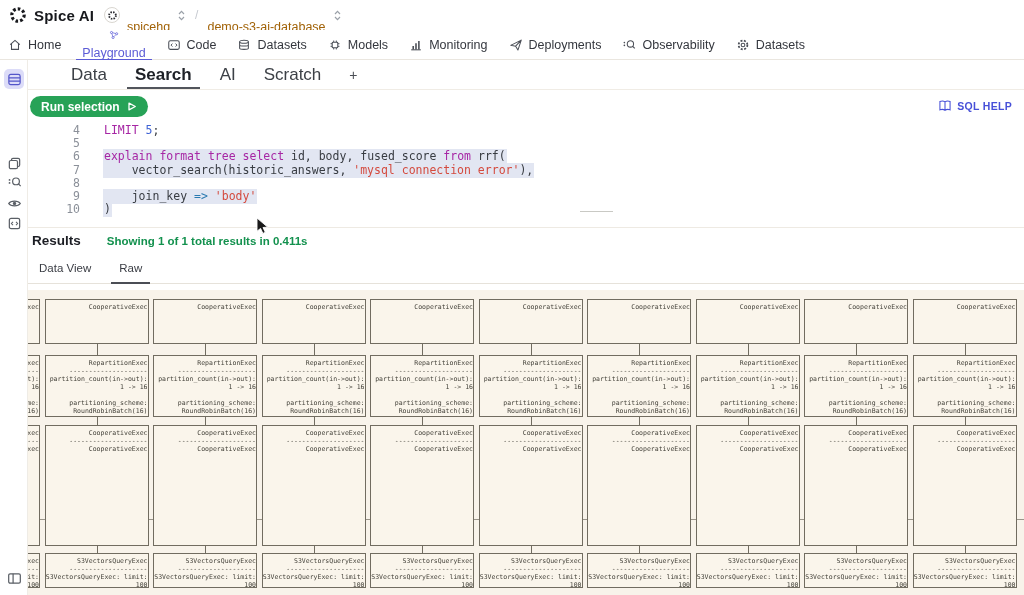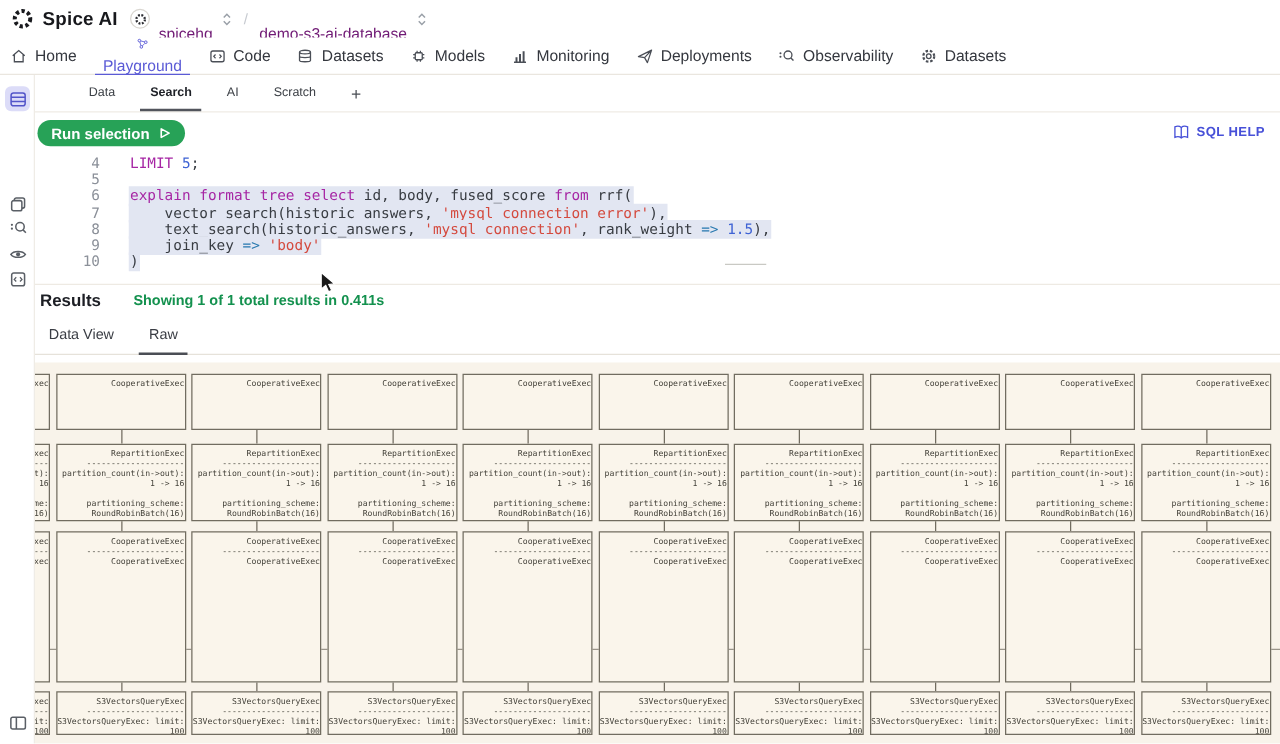--- a/index.html
+++ b/index.html
@@ -6,40 +6,40 @@
   html,body { background:#fff; }
   .app { position:relative; width:1024px; height:595px; background:#fff; overflow:hidden;
          font-family:"Liberation Sans", sans-serif; color:#2e3138; }
 
   
   .topbar { position:absolute; left:0; top:0; width:1024px; height:30px; background:#fff; }
   .brand { position:absolute; left:8px; top:5px; display:flex; align-items:center; gap:6px; }
   .brand-name { font-size:15px; font-weight:bold; color:#17181c; letter-spacing:.2px; }
   .crumbs { position:absolute; left:104px; top:4px; display:flex; align-items:center; gap:7px; height:22px; }
   .org-badge { width:16px; height:16px; border-radius:50%; border:1px solid #d9d6d0; display:flex; align-items:center; justify-content:center; background:#fff; }
-  .crumb-label { font-size:12.5px; color:#701a75;margin-top:24px; }
+  .crumb-label { font-size:12.5px; color:#a16207;margin-top:24px; }
   .crumb-slash { font-size:12px; color:#c6cad0; padding:0 2px; }
   .updown { display:inline-flex; }
 
   
   .navbar { position:absolute; left:0; top:30px; width:1024px; height:30px; border-bottom:1px solid #eae6df;
             display:flex; align-items:center; padding-left:8px; column-gap:21px; background:#fff; }
   .nav-item { display:flex; align-items:center; gap:6px; height:30px; font-size:12.5px; color:#34373e; cursor:pointer; position:relative; }
   .nav-item.active { color:#5b5bd6;flex-direction:column; }
   .nav-item.active::after { content:""; position:absolute; left:-6px; right:-6px; bottom:-1px; height:2px; background:#5b5bd6; }
 
   
   .sidebar { position:absolute; left:0; top:60px; width:28px; height:535px; background:#fff; border-right:1px solid #efece6; }
   .side-ic { position:absolute; left:4px; width:20px; height:20px; border-radius:5px; display:flex; align-items:center; justify-content:center; cursor:pointer; }
   .side-ic.active { background:#dcdcf8; }
 
   
   .tabstrip { position:absolute; left:28px; top:60px; width:996px; height:30px; border-bottom:1px solid #f0ece5;
               display:flex; align-items:stretch; padding-left:35px; column-gap:12px; background:#fff; }
-  .tab { display:flex; align-items:center; padding:0 8px; font-size:10px; color:#3c4046; cursor:pointer; position:relative; }
+  .tab { display:flex; align-items:center; padding:0 8px; font-size:17px; color:#3c4046; cursor:pointer; position:relative; }
   .tab.active { color:#1e2127; font-weight:bold; }
   .tab.active::after { content:""; position:absolute; left:0; right:0; bottom:0; height:2px; background:#52555c; }
   .tab-add { display:flex; align-items:center; padding:0 8px; font-size:14px; color:#4a4e55; cursor:pointer; }
 
   
   .run-btn { position:absolute; left:30px; top:96px; height:21px; border:none; border-radius:11px; background:#27a257;
              color:#fff; font-family:"Liberation Sans", sans-serif; font-size:12px; font-weight:bold; padding:0 11px;
              display:flex; align-items:center; gap:6px; cursor:pointer; }
   .sql-help { position:absolute; right:12px; top:99px; display:flex; align-items:center; gap:5px;
               font-size:10.5px; font-weight:bold; color:#4750d8; letter-spacing:.3px; cursor:pointer;text-align:right; }
@@ -263,21 +263,20 @@
       <div class="code-line">
         <span class="ln">6</span>
         <span class="lc sel"><span class="tok-kw">explain</span><span class="tok-pl"> </span><span class="tok-kw">format</span><span class="tok-pl"> </span><span class="tok-kw">tree</span><span class="tok-pl"> </span><span class="tok-kw">select</span><span class="tok-pl"> id, body, fused_score </span><span class="tok-kw">from</span><span class="tok-pl"> rrf(</span></span>
       </div>
       <div class="code-line">
         <span class="ln">7</span>
         <span class="lc sel"><span class="tok-pl">    vector_search(historic_answers, </span><span class="tok-str">'mysql connection error'</span><span class="tok-pl">),</span></span>
       </div>
       <div class="code-line">
         <span class="ln">8</span>
-        <span class="lc sel"><span class="tok-pl">    text_search(historic_answers, </span><span class="tok-str">'mysql connection'</span><span class="tok-pl">, rank_weight </span><span class="tok-op">=&gt;</span><span class="tok-pl"> </span><span class="tok-num">1.5</span><span class="tok-pl">),</span></span>
       </div>
       <div class="code-line">
         <span class="ln">9</span>
         <span class="lc sel"><span class="tok-pl">    join_key </span><span class="tok-op">=&gt;</span><span class="tok-pl"> </span><span class="tok-str">'body'</span></span>
       </div>
       <div class="code-line">
         <span class="ln">10</span>
         <span class="lc sel"><span class="tok-pl">)</span></span>
       </div>
     </div>

